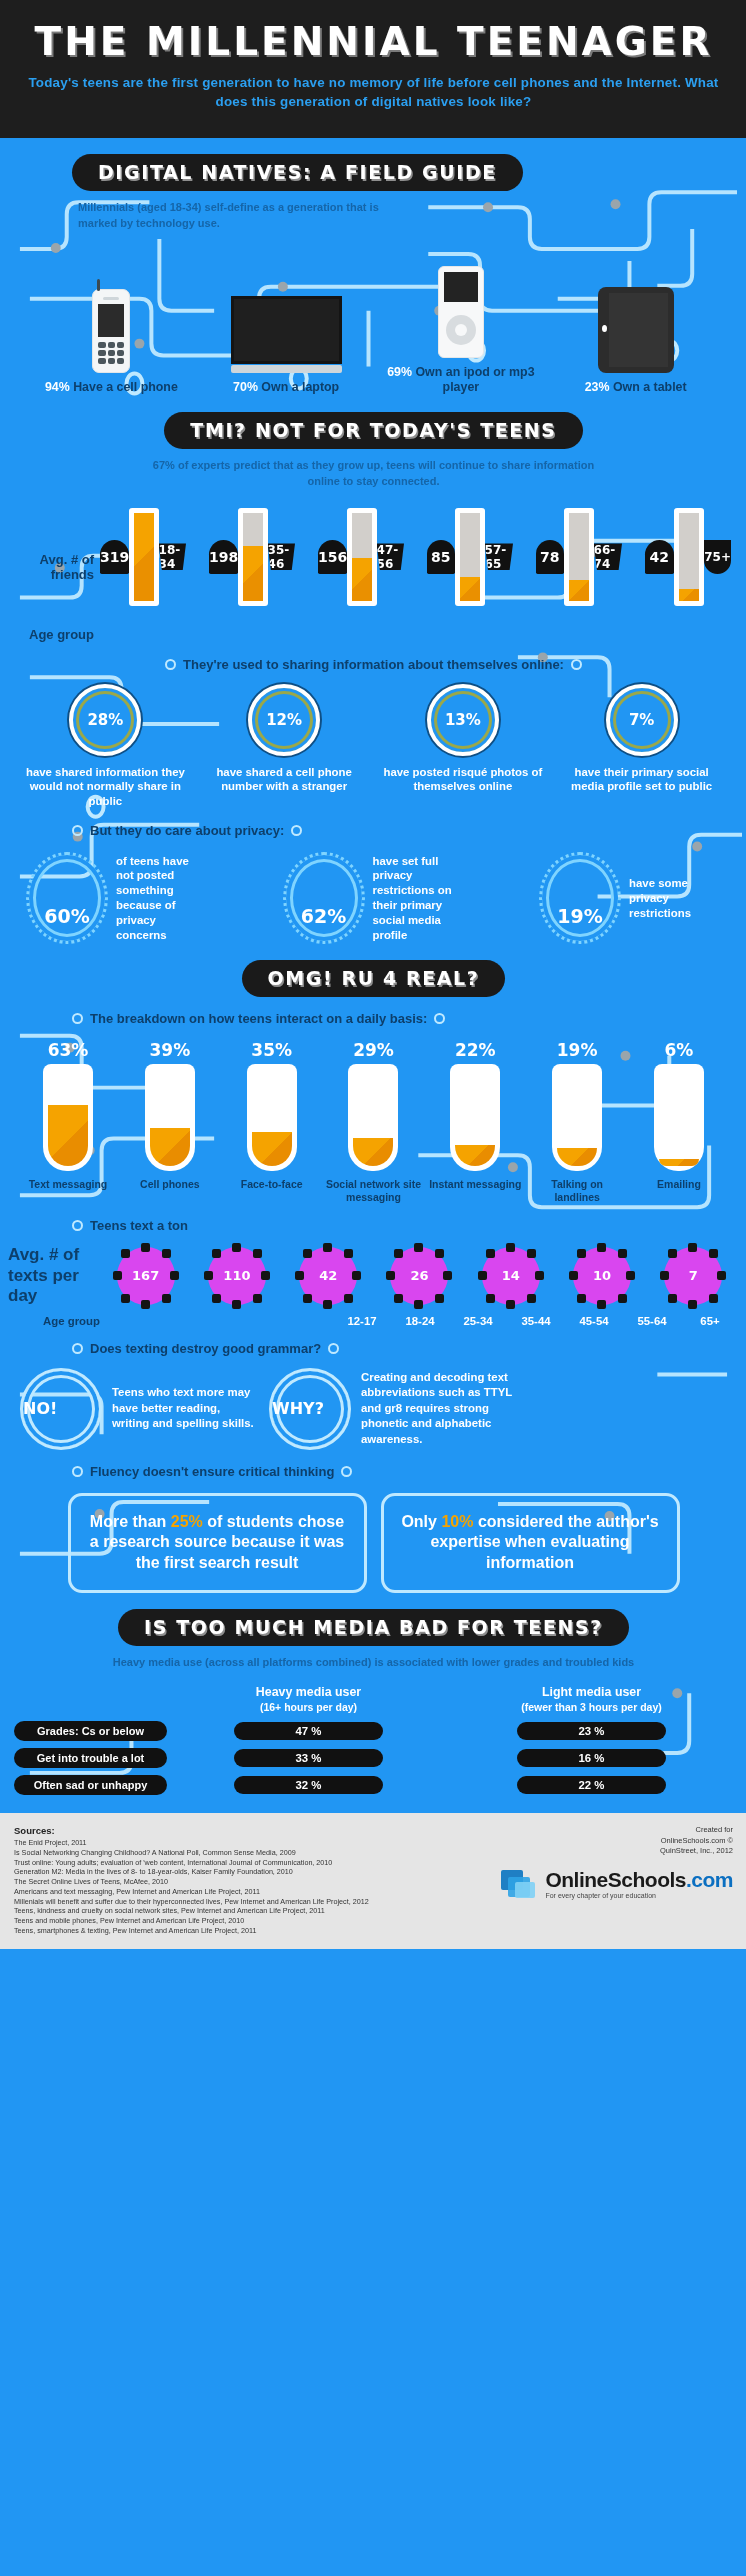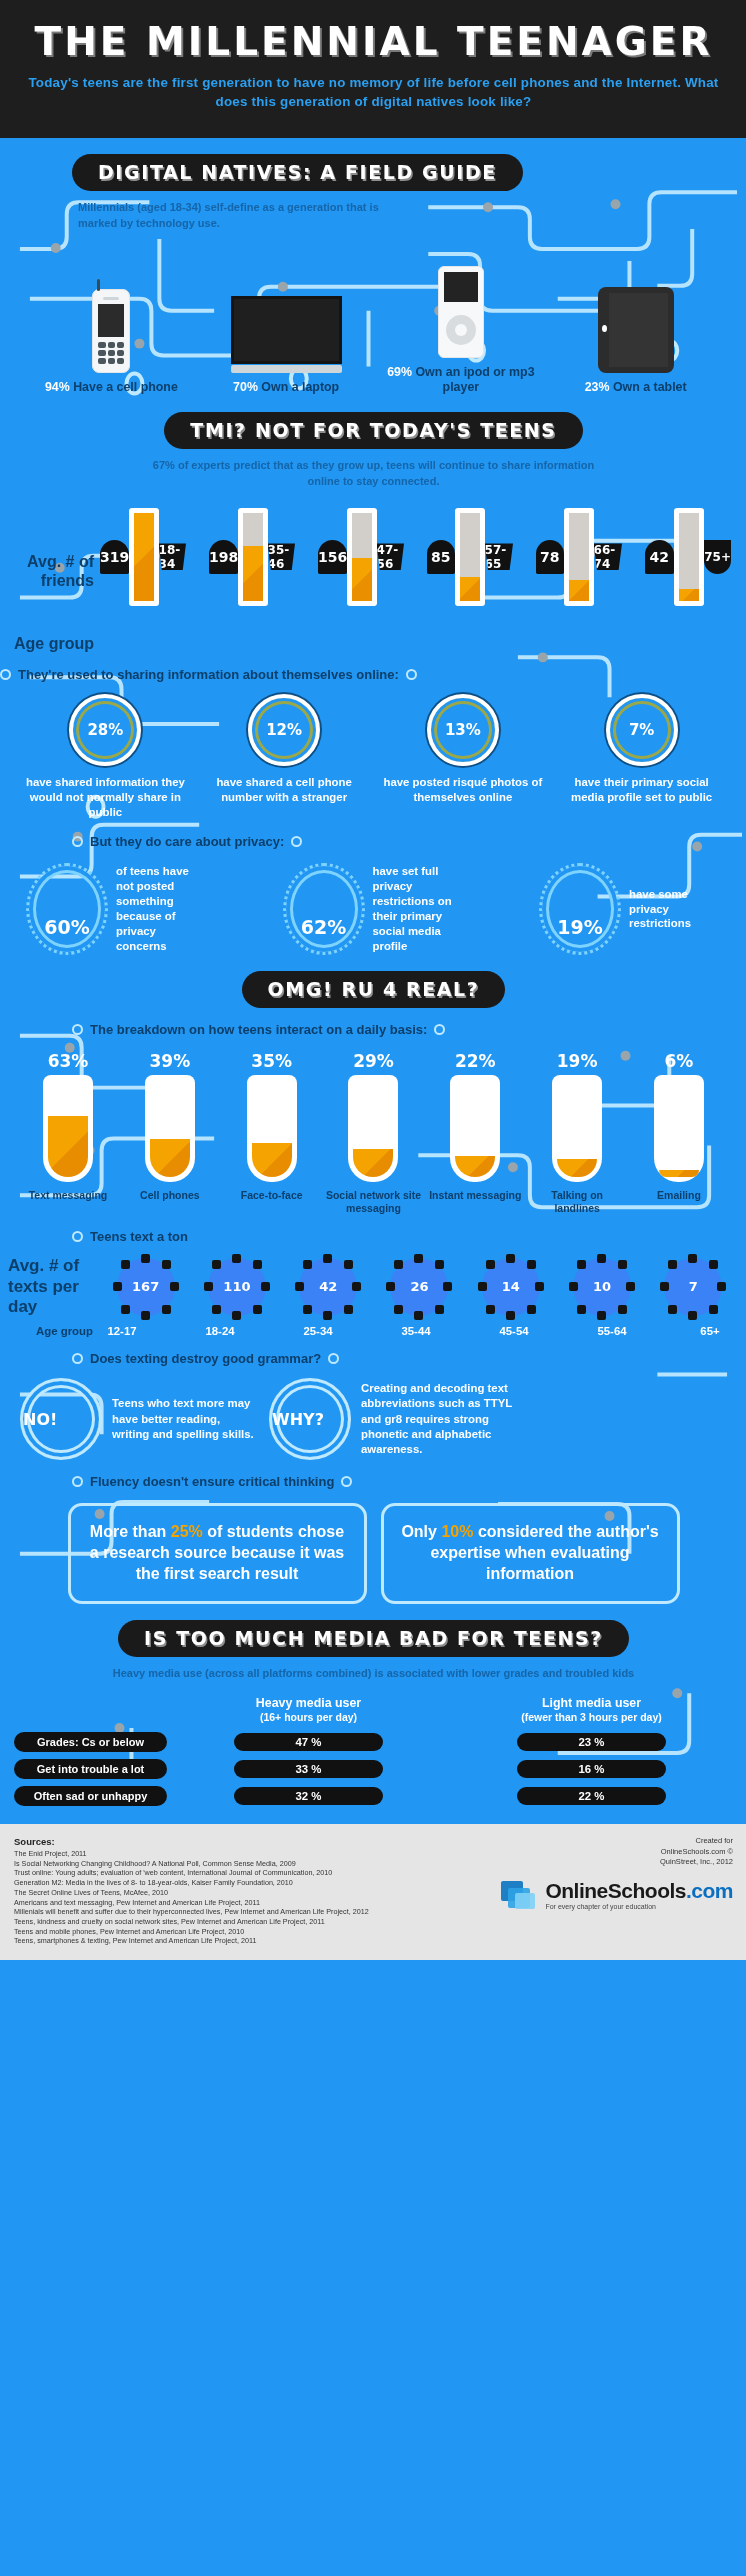--- a/index.html
+++ b/index.html
@@ -94,21 +94,21 @@
   .ipod .wheel { position:absolute; bottom:12px; left:50%; transform:translateX(-50%); width:30px;height:30px;border-radius:50%; background:#d8dcdf;}
   .ipod .wheel:after{content:"";position:absolute;top:9px;left:9px;width:12px;height:12px;border-radius:50%;background:#f7f8f9;}
 
   .tablet { width: 76px; height: 86px; background:#2c2c2c; border-radius:8px; position:relative;}
   .tablet .scr { position:absolute; top:6px; left:11px; right:6px; bottom:6px; background:#343434;}
   .tablet .btn { position:absolute; left:4px; top:38px; width:5px;height:7px;border-radius:50%;background:#fff;}
 
   
   .friends-wrap { display:flex; padding: 18px 10px 0 10px; align-items:flex-start; }
   .friends-labels { width: 84px; padding-top: 44px; text-align:right; }
-  .friends-labels .lab { font-size:16px; font-weight:bold; color:#0d3f6b; line-height:1.2;}
+  .friends-labels .lab { font-size:13px; font-weight:bold; color:#0d3f6b; line-height:1.2;}
   .friends-labels .lab.second { margin-top: 44px; }
   .bars { flex:1; display:flex; justify-content:space-between; padding: 0 6px; }
   .barcol { width: 86px; display:flex; flex-direction:row; align-items:center; }
   .bar-cap {
     background:#111; color:#fff; width: 66px; height: 34px;
     border-radius: 33px 33px 4px 4px;
     display:flex; align-items:center; justify-content:center;
     font-size: 14px; font-weight:bold; font-family:"DejaVu Sans",sans-serif;
   }
   .bar-tube {
@@ -128,21 +128,21 @@
     display:flex; align-items:center; justify-content:center; font-size:12px; font-weight:bold;
     font-family:"DejaVu Sans",sans-serif;
   }
 
   
   .line-note {
     display:flex; align-items:center; gap:7px; padding: 14px 0 0 58px;
     color:#0d3f6b; font-size:13px; font-weight:bold;
   }
   .line-note .ring { width:11px;height:11px;border:2.5px solid #bfe9ff;border-radius:50%;flex:none;}
-  .line-note.center { padding-left:0;}
+  .line-note.center { justify-content:center; padding-left:0;}
 
   
   .donuts { display:flex; justify-content:space-around; padding: 12px 16px 0; }
   .donut-col { width: 159px; text-align:center; }
   .donut {
     width: 72px; height: 72px; margin: 0 auto; border-radius:50%;
     position:relative;
     background: #2196f3;
     border: 4px solid #ffffff;
     box-shadow: 0 0 0 2px #0e4f85, inset 0 0 0 3px #2196f3, inset 0 0 0 6px #9aa84a;
@@ -176,36 +176,36 @@
     border-radius: 0 0 20px 20px;
   }
   .beaker-val { font-size:17px; font-weight:bold; color:#fff; font-family:"DejaVu Sans",sans-serif; margin-bottom:4px;}
   .beaker-cap { margin-top:7px; font-size:10.5px; color:#0d3f6b; font-weight:bold; line-height:1.25;}
 
   
   .gears-wrap { display:flex; padding: 12px 8px 0; align-items:center;}
   .gears-lab { width:92px; font-size:17px;font-weight:bold;color:#0d3f6b;line-height:1.2;}
   .gears { flex:1; display:flex; justify-content:space-around; align-items:center;}
   .gear {
-    width:58px;height:58px;border-radius:50%;background:#3b82f6;
+    width:58px;height:58px;border-radius:50%;background:#d946ef;
     display:flex;align-items:center;justify-content:center; position:relative;
   }
   .gear span{color:#fff;font-size:13px;font-weight:bold;font-family:"DejaVu Sans",sans-serif;}
   .gear i{position:absolute;width:9px;height:9px;background:#141414;border-radius:2px;}
   .gear i:nth-child(1){top:-4px;left:24px;}
   .gear i:nth-child(2){bottom:-4px;left:24px;}
   .gear i:nth-child(3){left:-4px;top:24px;}
   .gear i:nth-child(4){right:-4px;top:24px;}
   .gear i:nth-child(5){top:2px;left:4px;}
   .gear i:nth-child(6){top:2px;right:4px;}
   .gear i:nth-child(7){bottom:2px;left:4px;}
   .gear i:nth-child(8){bottom:2px;right:4px;}
   .agegroups { display:flex; padding: 8px 8px 0; align-items:center;}
   .agegroups .lab { width:92px;text-align:right;font-size:11.4px;font-weight:bold;color:#0d3f6b;}
-  .agegroups .vals { flex:1; display:flex; justify-content:flex-end;gap:40px;}
+  .agegroups .vals { flex:1; display:flex; justify-content:flex-end;}
   .agegroups .vals div{ width:58px;text-align:center;color:#fff;font-size:11.4px;font-weight:bold;}
 
   
   .grammar { display:flex; padding: 12px 20px 0; gap:10px; align-items:center;}
   .gbubble {
     width:82px;height:82px;border-radius:50%;flex:none;
     border:3px solid #bfe9ff;
     box-shadow: inset 0 0 0 4px #2196f3, inset 0 0 0 7px #bfe9ff;
     display:flex;align-items:center;justify-content:flex-start;
   }

